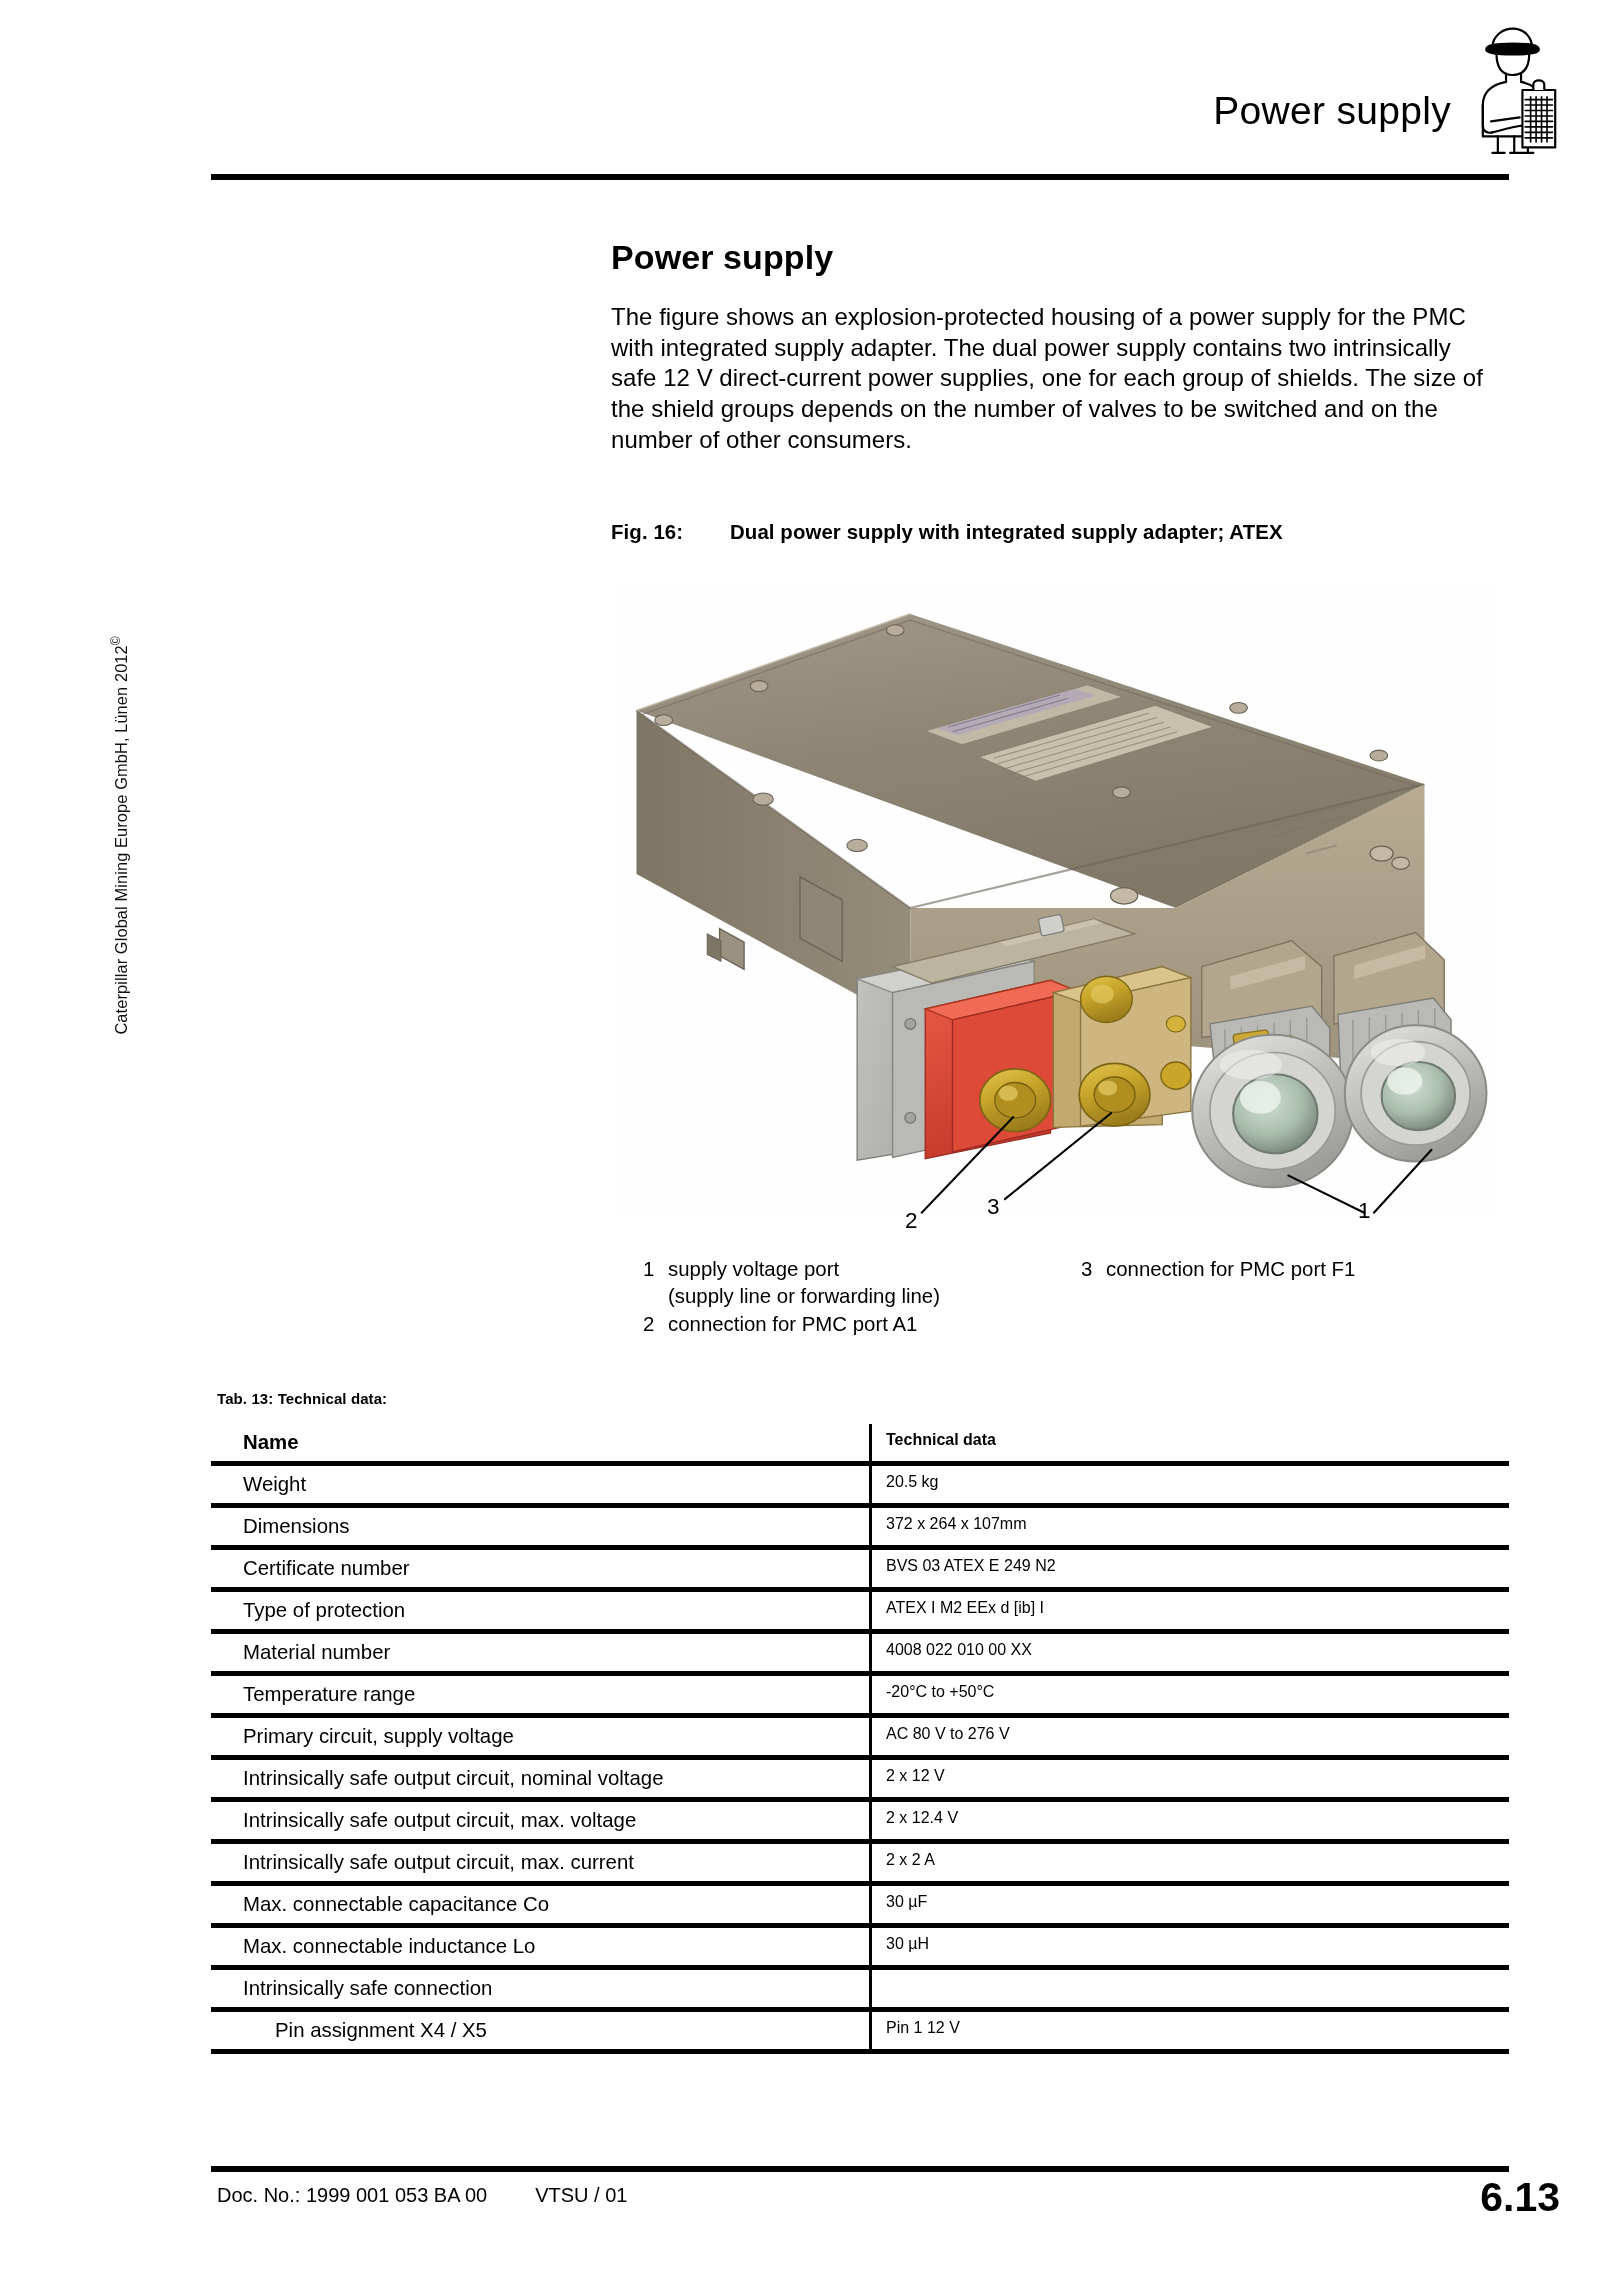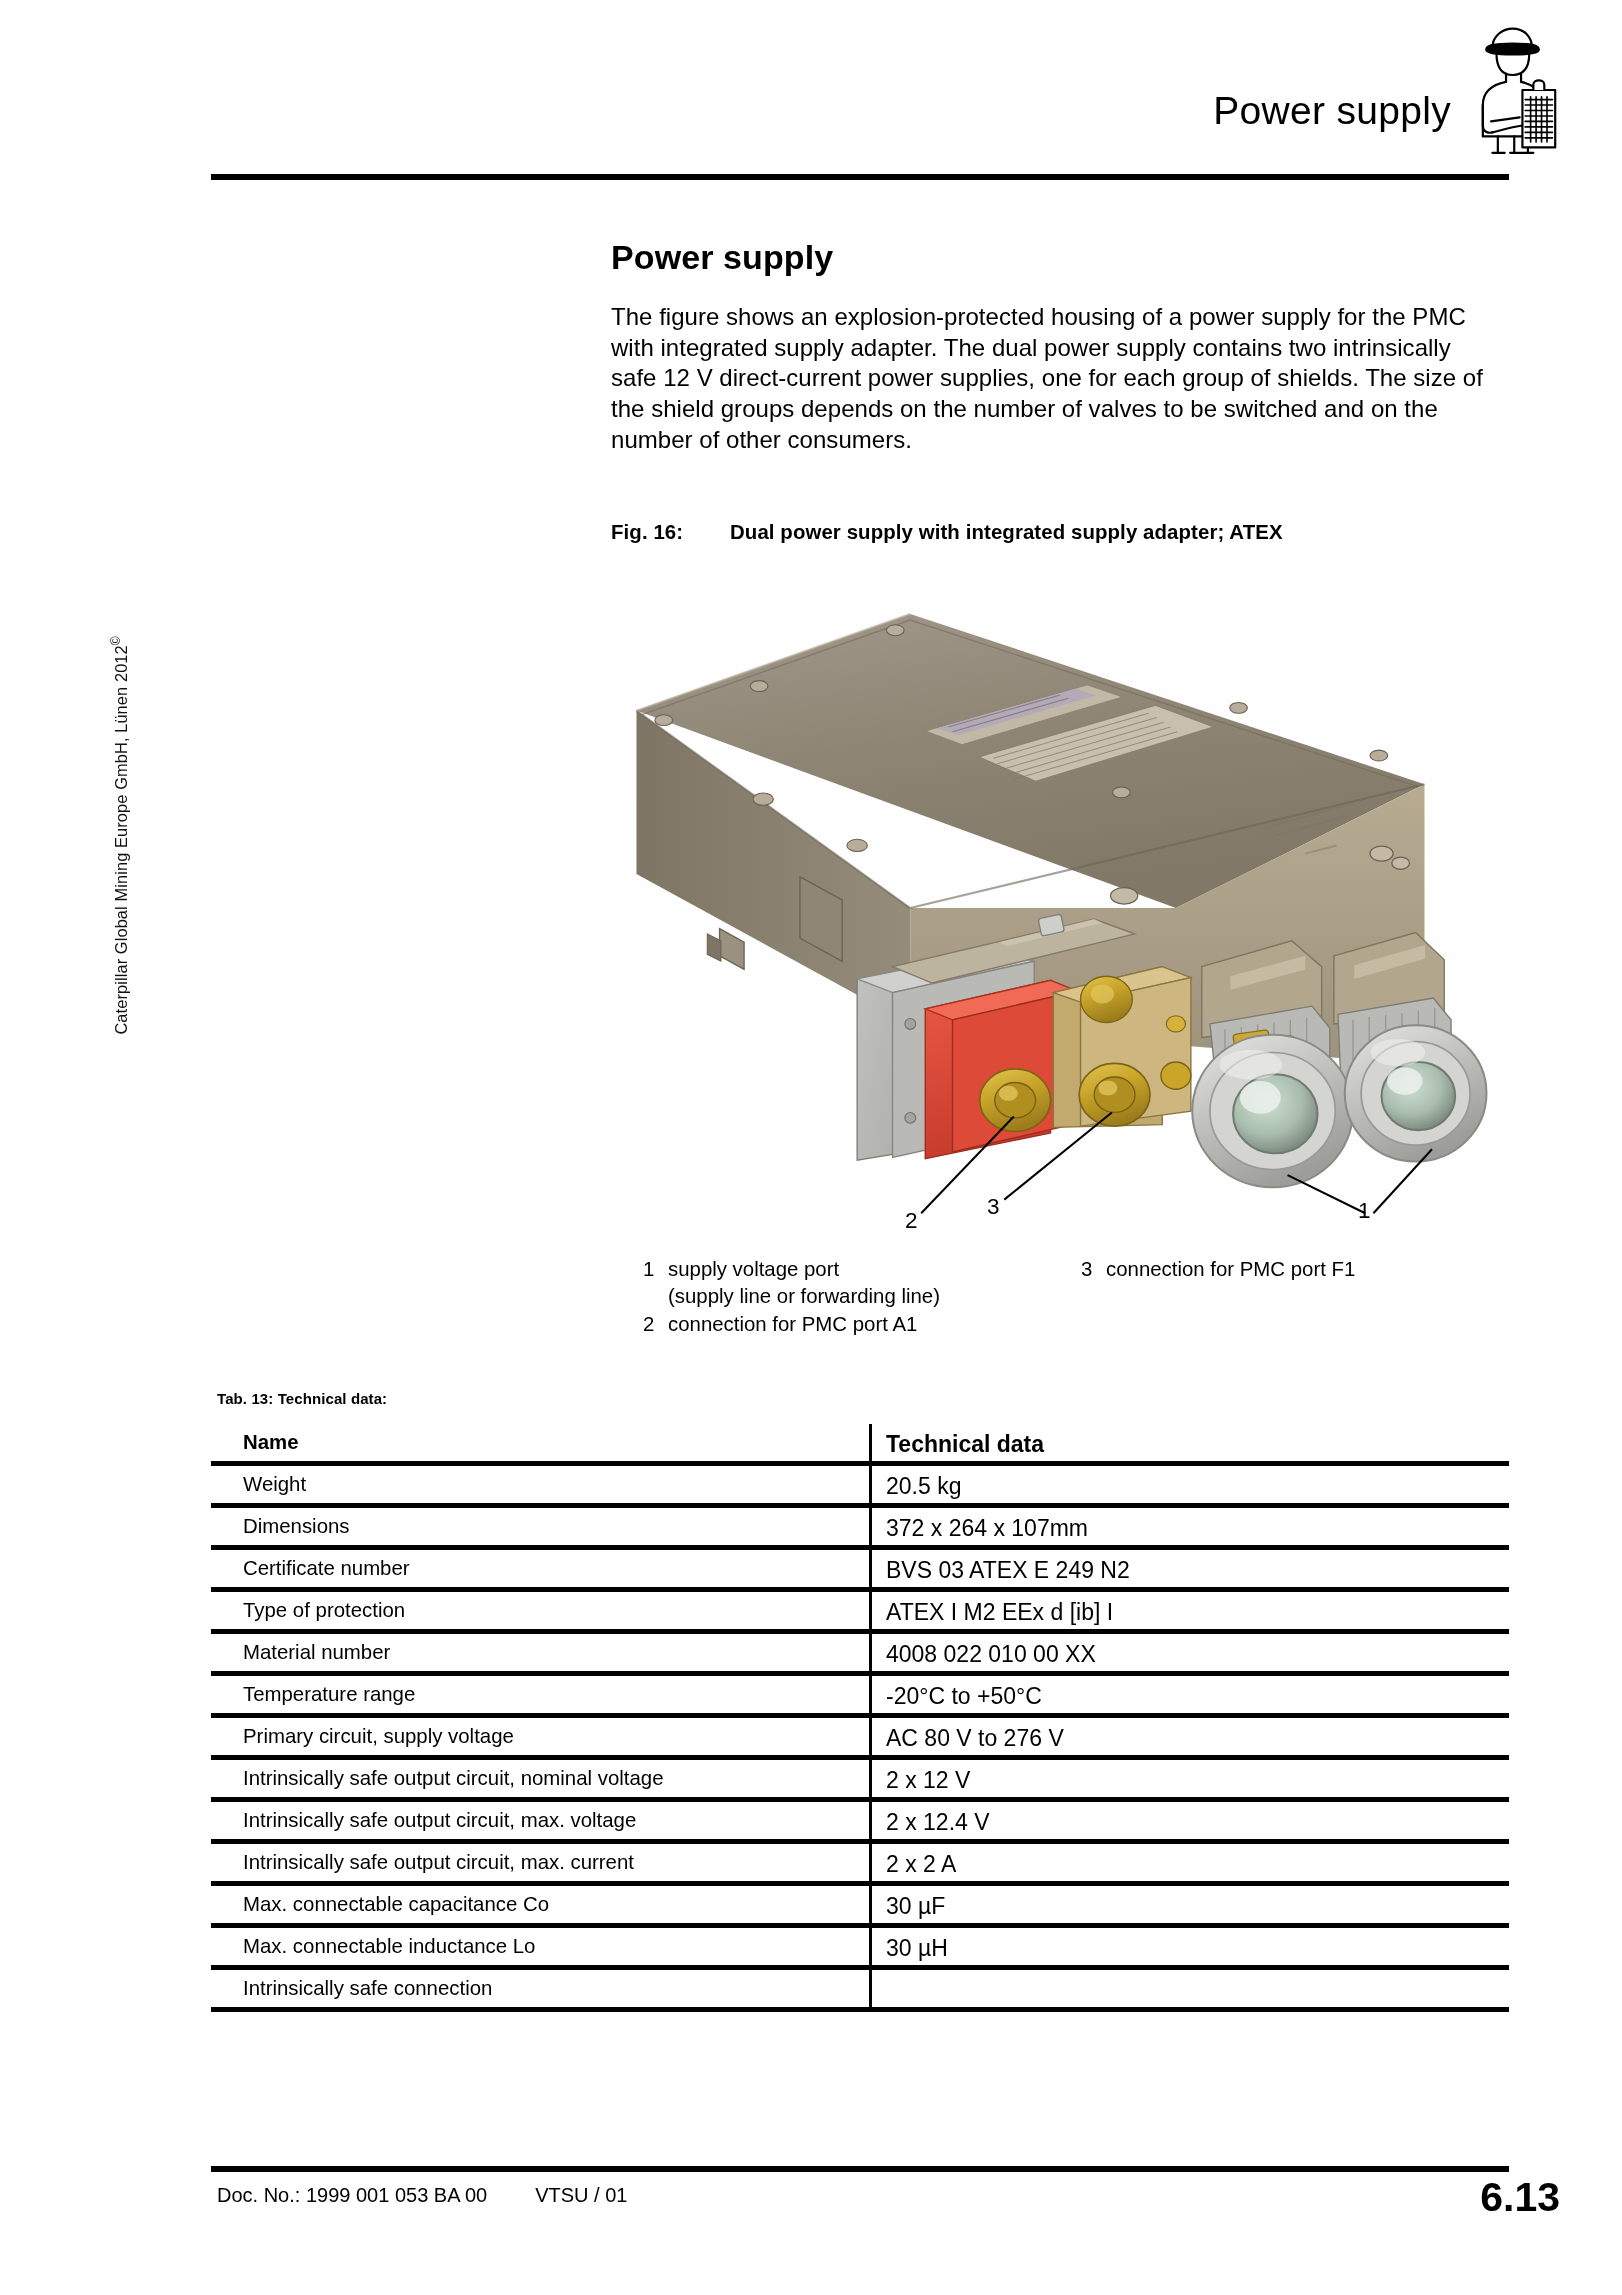--- a/index.html
+++ b/index.html
@@ -182,21 +182,21 @@
     left: 32px;
     top: 6.8px;
     font-size: 20.4px;
     white-space: nowrap;
   }
   .cell-name.indented { left: 64px; }
   .cell-value {
     position: absolute;
     left: 675px;
     top: 6.8px;
-    font-size: 23px;
+    font-size: 16px;
     white-space: nowrap;
   }
   .tbl-row.header .cell-name,
   .tbl-row.header .cell-value { font-weight: bold; }
 
   
   #footer-rule {
     position: absolute;
     left: 211px;
     top: 2166px;
@@ -589,20 +589,26 @@
           <div class="cell-name">Max. connectable inductance Lo</div>
           <div class="cell-value">30 µH</div>
           <div class="tbl-rule" style="top: 37px;"></div>
         </div>
         <div class="tbl-row">
           <div class="tbl-divider" style="top: 0px; height: 42px;"></div>
           <div class="cell-name">Intrinsically safe connection</div>
           <div class="cell-value"></div>
           <div class="tbl-rule" style="top: 37px;"></div>
         </div>
+        <div class="tbl-row">
+          <div class="tbl-divider" style="top: 0px; height: 42px;"></div>
+          <div class="cell-name indented">Pin assignment X4 / X5</div>
+          <div class="cell-value">Pin 1   12 V</div>
+          <div class="tbl-rule" style="top: 37px;"></div>
+        </div>
       </div>
   </div>
 
   <div id="footer-rule"></div>
   <div id="footer-docno">
     <span>Doc. No.: 1999 001 053 BA 00</span><span class="vtsu">VTSU / 01</span>
   </div>
   <div id="footer-page">6.13</div>
 
 </div>

